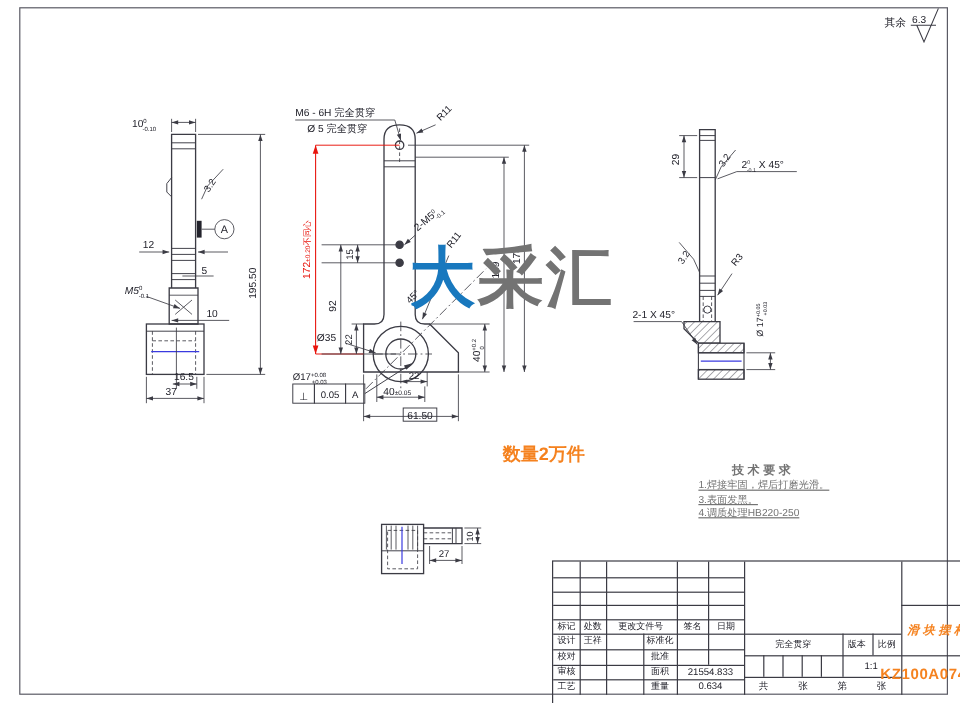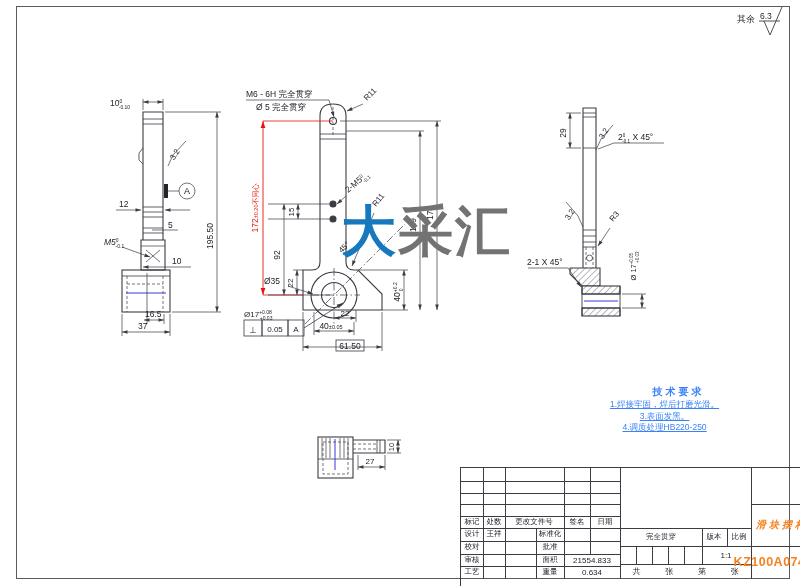--- a/index.html
+++ b/index.html
@@ -14,21 +14,21 @@
   .cjk9{font-size:9px;}
   .red{fill:#e8140c;}
   
   #wm-cn{position:absolute;left:341px;top:204px;font-weight:900;font-size:55px;line-height:55px;letter-spacing:2px;white-space:nowrap;}
   #wm-cn .b{color:#1878be;}
   #wm-cn .g{color:#737373;}
   #wm-url{position:absolute;left:362px;top:258px;font-weight:bold;font-style:italic;font-size:24px;color:#1878be;letter-spacing:0px;white-space:nowrap;}
   
   #material{position:absolute;left:405px;top:368px;color:#f5821f;font-weight:bold;font-size:15px;line-height:22px;white-space:nowrap;}
   #material .l2{padding-left:14px;font-size:15px;}
-  #techreq{position:absolute;left:610px;top:385px;color:#3b82f6;text-align:center;}
+  #techreq{position:absolute;left:582px;top:385px;color:#737373;}
   #techreq .t{font-size:10px;font-weight:bold;letter-spacing:3px;padding-left:28px;}
   #techreq .i{font-size:8.5px;line-height:11.5px;white-space:nowrap;text-decoration:underline;}
   
   #titleblock{position:absolute;left:460px;top:467px;width:352px;height:126px;border:1.6px solid #3b3b44;box-sizing:border-box;}
   .tline{position:absolute;background:#3b3b44;}
   .tb{position:absolute;transform:translate(-50%,-50%);font-size:7.5px;color:#23232c;white-space:nowrap;}
   .tbv{font-size:8px;}
   .orange{color:#f5821f;font-weight:bold;}
   #tb-name{font-size:10px;letter-spacing:3px;font-style:italic;}
   #tb-code{font-size:12.5px;letter-spacing:0.5px;}
@@ -228,20 +228,21 @@
       <text x="370" y="464" class="dim" text-anchor="middle">27</text>
       <text x="394" y="447" class="dim7" transform="rotate(-90,394,447)" text-anchor="middle">10</text>
     </g>
   </svg>
 
   
   <div id="wm-cn"><span class="b">大</span><span class="g">采汇</span></div>
 
   
   <div id="material">
+    <div class="l2">数量2万件</div>
   </div>
 
   
   <div id="techreq">
     <div class="t">技术要求</div>
     <div class="i">1.焊接牢固，焊后打磨光滑。</div>
     <div class="i">3.表面发黑。</div>
     <div class="i">4.调质处理HB220-250</div>
   </div>
 

